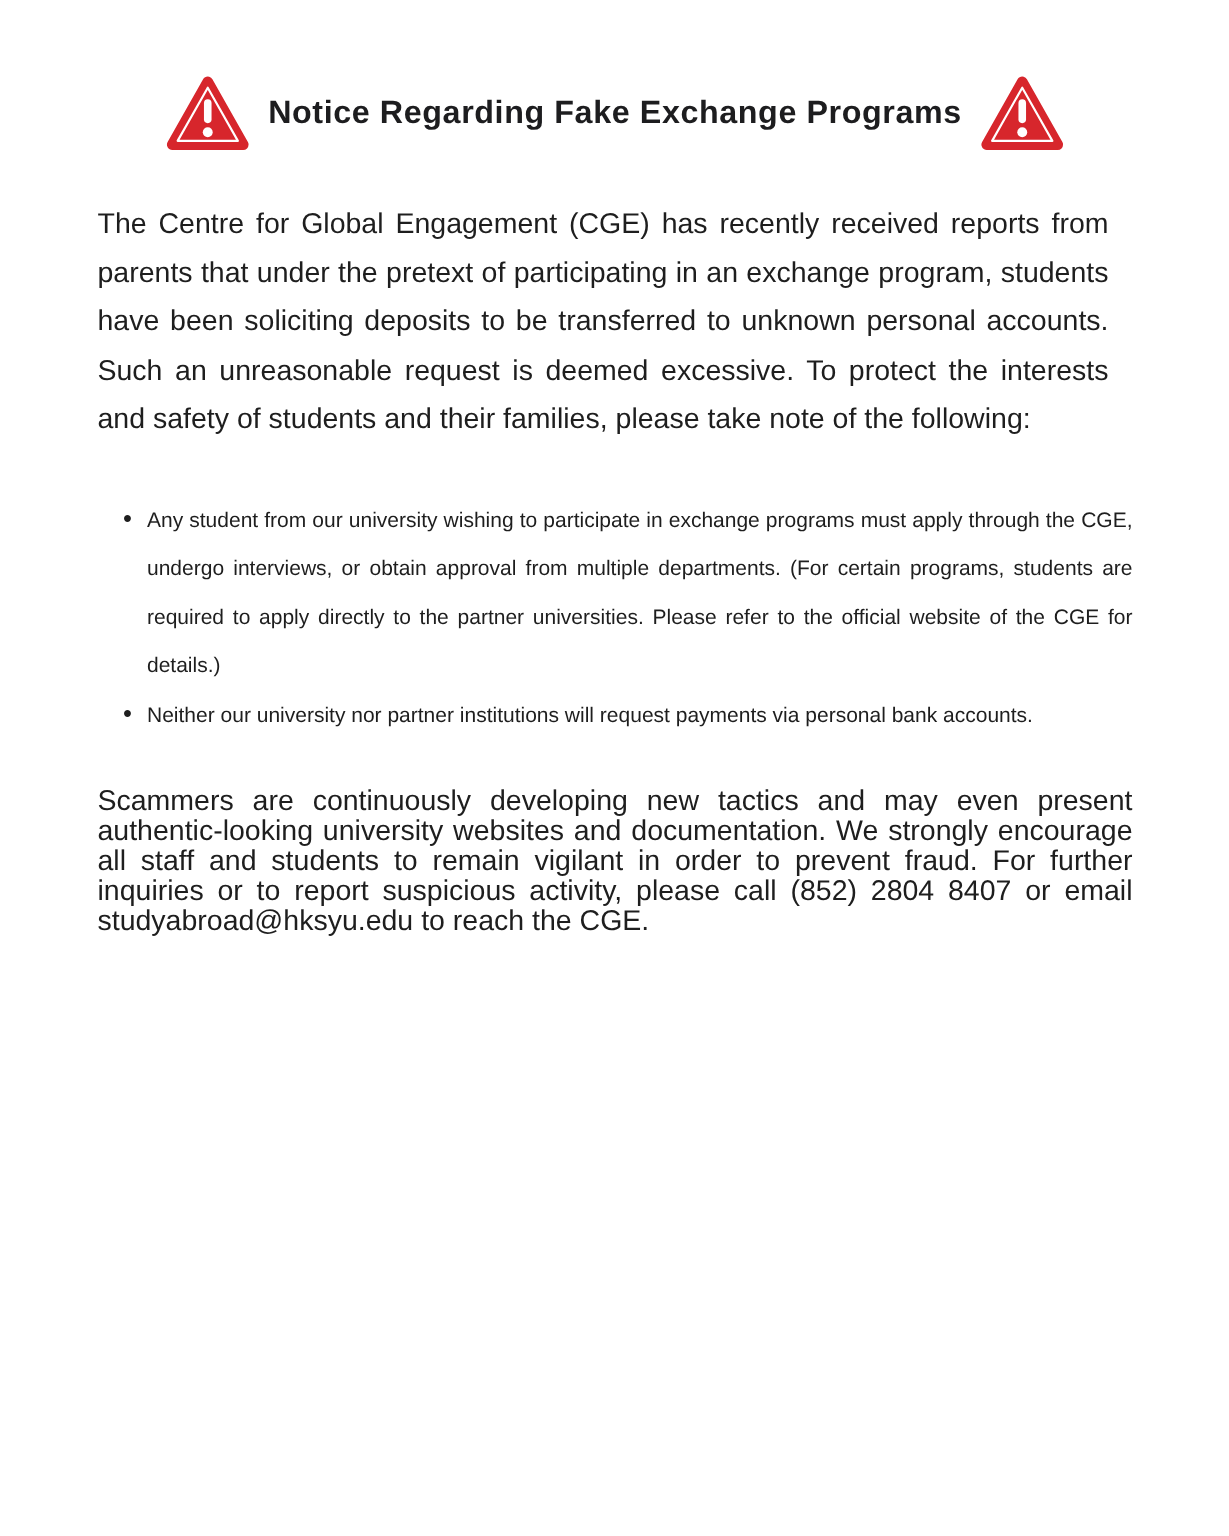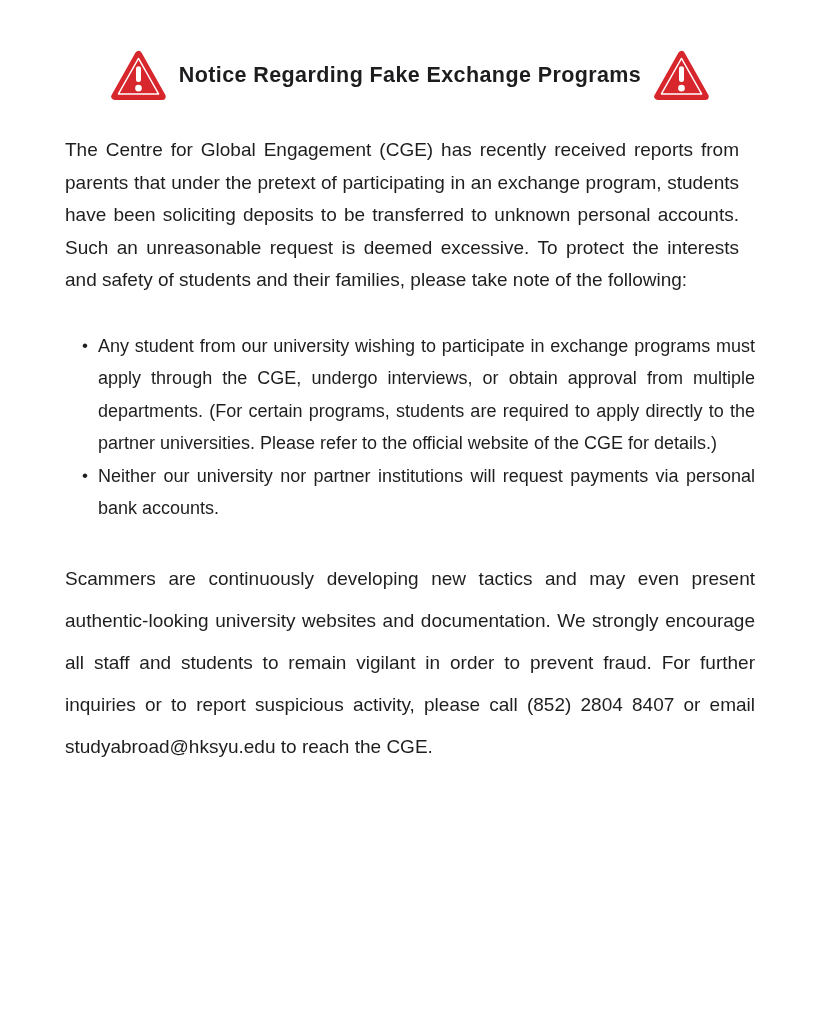--- a/index.html
+++ b/index.html
@@ -49,39 +49,39 @@
   .intro {
     margin: 31px 16px 0 0;
     font-size: 19px;
     line-height: 32.5px;
     text-align: justify;
   }
   ul.notice-list {
     margin: 33px 0 0 0;
     padding: 0 0 0 33px;
     list-style: none;
-    font-size: 18px;
+    font-size: 14px;
     line-height: 32.5px;
   }
   ul.notice-list li {
     position: relative;
     text-align: justify;
   }
   ul.notice-list li::before {
     content: "\2022";
     position: absolute;
     left: -16px;
     top: 0;
     font-size: 17px;
     color: #1e1e1e;
   }
   .closing {
     margin: 33px 0 0 0;
     font-size: 19px;
-    line-height: 42px;
+    line-height: 20px;
     text-align: justify;
   }
 </style>
 </head>
 <body>
 
 <div class="page">
 
   <div class="header">
     <span class="warning-icon">

